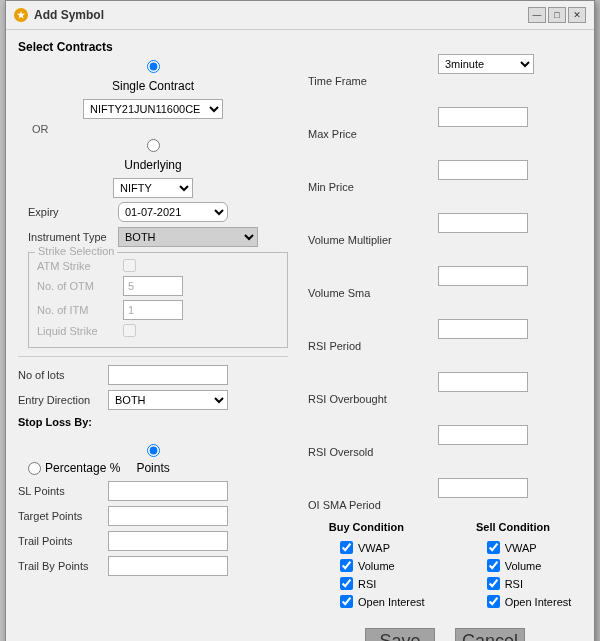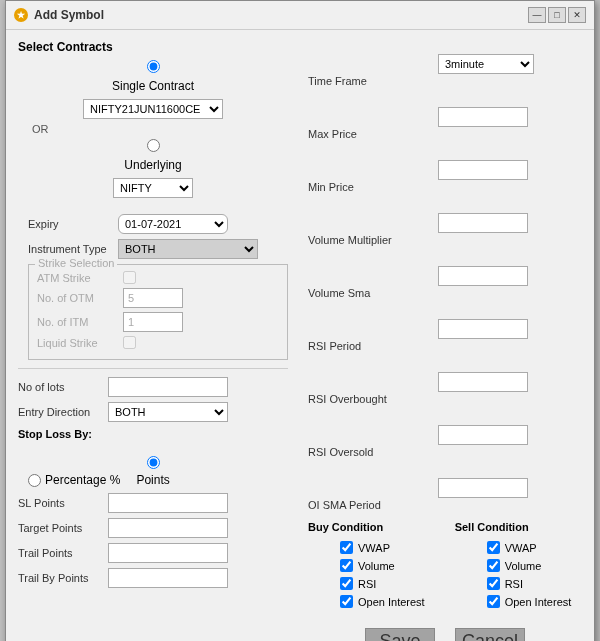--- a/index.html
+++ b/index.html
@@ -217,20 +217,21 @@
     }
     .condition-col {
       display: flex;
       flex-direction: column;
       gap: 5px;
     }
     .condition-title {
       font-weight: 700;
       font-size: 11px;
       margin-bottom: 3px;
+      text-align: center;
     }
     .check-row {
       display: flex;
       align-items: center;
       gap: 5px;
       font-size: 11px;
       padding-left: 32px;
     }
     .bottom-buttons {
       display: flex;
@@ -310,21 +311,21 @@
       </div>
 
       <div class="radio-row">
         <input type="radio" name="contract-type" style="">
         <span>Underlying</span>
         <select class="underlying-select">
           <option>NIFTY</option>
         </select>
       </div>
 
-      <div class="form-row" style="margin-top:16px; margin-left:10px;align-items:center;">
+      <div class="form-row" style="margin-top:4px; margin-left:10px;align-items:center;">
         <span class="form-label">Expiry</span>
         <select class="expiry-select">
           <option>01-07-2021</option>
         </select>
       </div>
 
       <div class="form-row" style="margin-left:10px;">
         <span class="form-label">Instrument Type</span>
         <select class="instrument-select">
           <option>BOTH</option>

